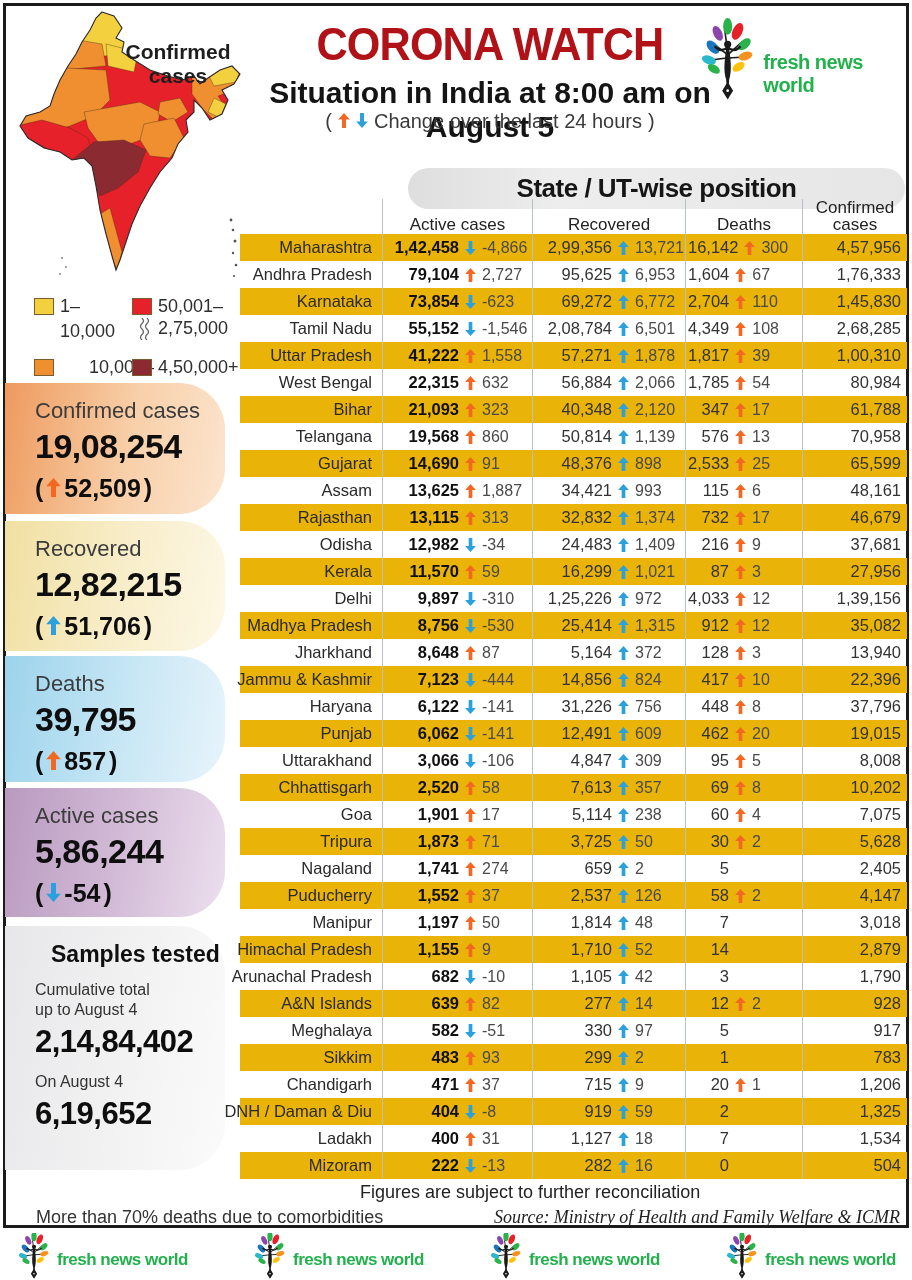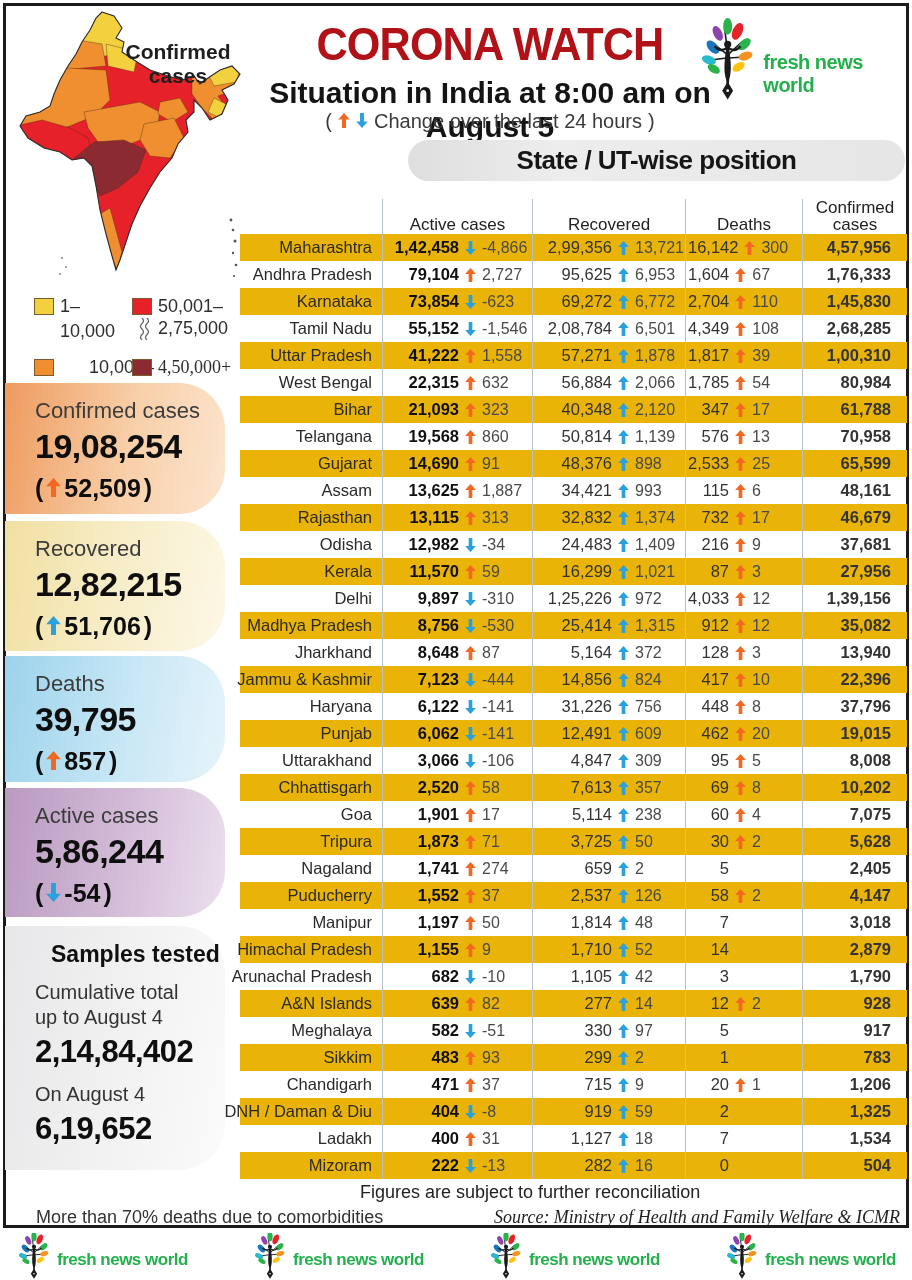--- a/index.html
+++ b/index.html
@@ -34,40 +34,40 @@
   .stat-card { position: absolute; left: 5px; width: 220px; border-radius: 0 46px 46px 0; padding: 15px 0 0 30px; }
   .stat-label { font-size: 22px; color: #3c3c3c; }
   .stat-value { font-size: 34px; font-weight: 700; color: #0e0e0e; margin-top: 3px; letter-spacing: -0.5px; }
   .stat-change { display: flex; align-items: center; gap: 3px; font-size: 25px; font-weight: 700; color: #0e0e0e; margin-top: 8px; }
   .card-confirmed { top: 383px; height: 131px; background: linear-gradient(100deg, #ee9a5e, #f8cfa8 55%, #fce5cf); }
   .card-recovered { top: 521px; height: 130px; background: linear-gradient(100deg, #f1e0a2, #f8eecb 55%, #fdf8e6); }
   .card-deaths    { top: 656px; height: 126px; background: linear-gradient(100deg, #9cd3ec, #c8e7f5 55%, #e7f4fb); }
   .card-active    { top: 788px; height: 129px; background: linear-gradient(100deg, #b99ac0, #d4bdd8 55%, #ecdfee); }
   .card-samples   { top: 926px; height: 244px; background: linear-gradient(100deg, #e7e7e9, #f2f2f3 55%, #fbfbfb); }
   .samples-title { font-size: 23px; font-weight: 700; color: #101010; margin-left: 16px; }
-  .samples-sub { font-size: 20px; color: #333; margin-top: 12px; line-height: 1.25; }
+  .samples-sub { font-size: 16px; color: #333; margin-top: 12px; line-height: 1.25; }
   .samples-value { font-size: 31px; font-weight: 700; color: #0e0e0e; margin-top: 4px; letter-spacing: -0.5px; }
 
   
-  .banner { position: absolute; left: 408px; top: 140px; width: 497px; height: 41px;
+  .banner { position: absolute; left: 408px; top: 168px; width: 497px; height: 41px;
             border-radius: 22px; background: linear-gradient(to right, #dedede, #ededed 30%, #e6e6e6);
             display: flex; align-items: center; justify-content: center;
             font-size: 26px; font-weight: 800; color: #161616; letter-spacing: -0.5px; }
 
   
   .tbl { position: absolute; left: 240px; top: 199px; width: 667px; }
   .thead { display: grid; grid-template-columns: 142px 150px 153px 117px 105px; height: 35px; }
   .th { display: flex; flex-direction: column; justify-content: flex-end; align-items: center;
         font-size: 17px; color: #222; padding-bottom: 3px; line-height: 1.02; }
   .thead .th:nth-child(n+2), .trow .cell:nth-child(n+2) { border-left: 1px solid #b8c0c7; }
   .trow { display: grid; grid-template-columns: 142px 150px 153px 117px 105px; height: 27px; align-items: center; }
   .trow.stripe { background: #eab308; }
   .cell { height: 27px; display: flex; align-items: center; font-size: 16.5px; color: #2a2a2a; }
   .cell.state { justify-content: flex-end; padding-right: 10px; text-align: right; white-space: nowrap; }
-  .cell.conf  { justify-content: flex-end; padding-right: 16px; color: #333; font-weight: bold; }
+  .cell.conf  { justify-content: flex-end; padding-right: 6px; color: #333; }
   .cell.num3 { display: grid; grid-template-columns: 1fr 15px 48px; column-gap: 4px; align-items: center; padding: 0 2px; }
   .cell.num3 .n { text-align: right; color: #333; }
   .cell.num3 .n.b { font-weight: 700; color: #101010; }
   .cell.num3 .g { text-align: left; color: #4a4a4a; font-size: 16px; }
   .arr { width: 11px; height: 14px; display: block; margin: 0 auto; }
   .arr-stat { width: 15px; height: 19px; }
   .arr-note { width: 12px; height: 15px; }
 
   
   .foot-right1 { position: absolute; right: 12px; top: 1182px; width: 540px; font-size: 18px; color: #222; }
@@ -164,21 +164,21 @@
         <span>50,000</span>
       </div>
       <div class="legend-item" style="grid-area: 1 / 2;">
         <span class="legend-swatch" style="background:#e62129"></span>
         <span>50,001–</span>
         <span style="justify-self:center"><svg class="legend-break" viewBox="0 0 14 22">
             <path d="M4 0 q3 3 0 5.5 q-3 3 0 5.5 q3 3 0 5.5 q-3 3 0 5.5 M9 0 q3 3 0 5.5 q-3 3 0 5.5 q3 3 0 5.5 q-3 3 0 5.5" stroke="#666" stroke-width="1.3" fill="none"></path>
           </svg></span>
         <span>2,75,000</span>
       </div>
-      <div class="legend-item" style="grid-area: 2 / 2; font-family: Liberation Serif, serif;">
+      <div class="legend-item" style="grid-area: 2 / 2;">
         <span class="legend-swatch" style="background:#8c2a32"></span>
         <span>4,50,000+</span>
         <span style="justify-self:center"></span>
         <span></span>
       </div>
     </div>
 
   <div class="title">CORONA WATCH</div>
   <div class="subtitle">Situation in India at 8:00 am on August 5</div>
   <div class="change-note">

